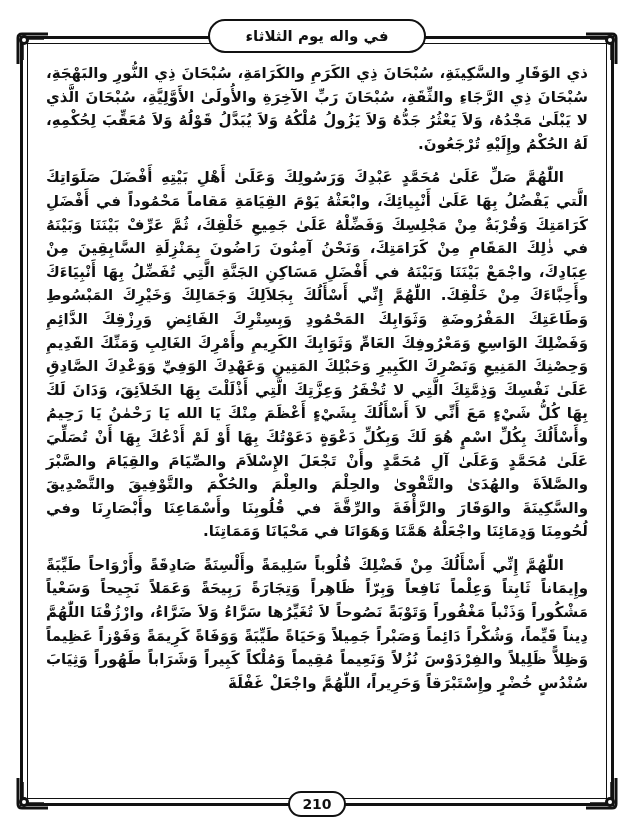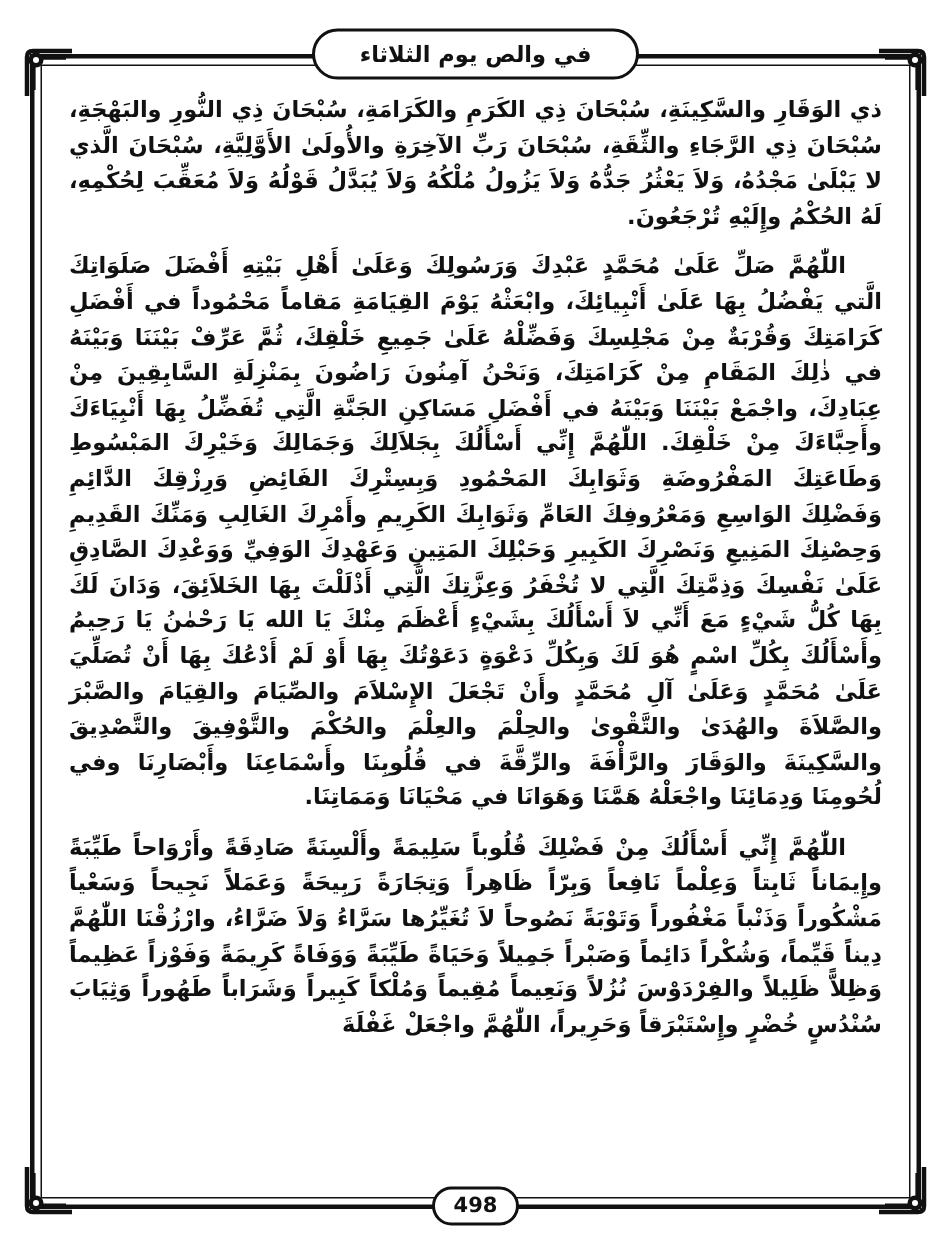--- a/index.html
+++ b/index.html
@@ -61,21 +61,21 @@
 </div>
 <div class="corner c-br">
   <svg viewBox="0 0 36 36">
       <path d="M4 34 V8 Q4 4 8 4 H34" fill="none" stroke="#111" stroke-width="3"></path>
       <path d="M9 30 V12 Q9 9 12 9 H30" fill="none" stroke="#111" stroke-width="1.5"></path>
       <circle cx="10" cy="10" r="5" fill="#111"></circle>
       <circle cx="10" cy="10" r="2" fill="#fff"></circle>
     </svg>
 </div>
 
-<div class="title-pill">في والص يوم الثلاثاء</div>
+<div class="title-pill">في واله يوم الثلاثاء</div>
 
 <div class="content">
   <p>ذي الوَقَارِ والسَّكِينَةِ، سُبْحَانَ ذِي الكَرَمِ والكَرَامَةِ، سُبْحَانَ ذِي النُّورِ والبَهْجَةِ، سُبْحَانَ ذِي الرَّجَاءِ والثِّقَةِ، سُبْحَانَ رَبِّ الآخِرَةِ والأُولَىٰ الأَوَّلِيَّةِ، سُبْحَانَ الَّذي لا يَبْلَىٰ مَجْدُهُ، وَلاَ يَعْثُرُ جَدُّهُ وَلاَ يَزُولُ مُلْكُهُ وَلاَ يُبَدَّلُ قَوْلُهُ وَلاَ مُعَقِّبَ لِحُكْمِهِ، لَهُ الحُكْمُ وإِلَيْهِ تُرْجَعُونَ.</p>
   <p class="indent">اللّٰهُمَّ صَلِّ عَلَىٰ مُحَمَّدٍ عَبْدِكَ وَرَسُولِكَ وَعَلَىٰ أَهْلِ بَيْتِهِ أَفْضَلَ صَلَوَاتِكَ الَّتي يَفْضُلُ بِهَا عَلَىٰ أَنْبِيائِكَ، وابْعَثْهُ يَوْمَ القِيَامَةِ مَقاماً مَحْمُوداً في أَفْضَلِ كَرَامَتِكَ وَقُرْبَةٌ مِنْ مَجْلِسِكَ وَفَضِّلْهُ عَلَىٰ جَمِيعِ خَلْقِكَ، ثُمَّ عَرِّفْ بَيْنَنَا وَبَيْنَهُ في ذٰلِكَ المَقَامِ مِنْ كَرَامَتِكَ، وَنَحْنُ آمِنُونَ رَاضُونَ بِمَنْزِلَةِ السَّابِقِينَ مِنْ عِبَادِكَ، واجْمَعْ بَيْنَنَا وَبَيْنَهُ في أَفْضَلِ مَسَاكِنِ الجَنَّةِ الَّتِي تُفَضِّلُ بِهَا أَنْبِيَاءَكَ وأَحِبَّاءَكَ مِنْ خَلْقِكَ. اللّٰهُمَّ إِنِّي أَسْأَلُكَ بِجَلاَلِكَ وَجَمَالِكَ وَخَيْرِكَ المَبْسُوطِ وَطَاعَتِكَ المَفْرُوضَةِ وَثَوَابِكَ المَحْمُودِ وَبِسِتْرِكَ الفَائِضِ وَرِزْقِكَ الدَّائِمِ وَفَضْلِكَ الوَاسِعِ وَمَعْرُوفِكَ العَامِّ وَثَوَابِكَ الكَرِيمِ وأَمْرِكَ الغَالِبِ وَمَنِّكَ القَدِيمِ وَحِصْنِكَ المَنِيعِ وَنَصْرِكَ الكَبِيرِ وَحَبْلِكَ المَتِينِ وَعَهْدِكَ الوَفِيِّ وَوَعْدِكَ الصَّادِقِ عَلَىٰ نَفْسِكَ وَذِمَّتِكَ الَّتِي لا تُخْفَرُ وَعِزَّتِكَ الَّتِي أَذْلَلْتَ بِهَا الخَلاَئِقَ، وَدَانَ لَكَ بِهَا كُلُّ شَيْءٍ مَعَ أَنِّي لاَ أَسْأَلُكَ بِشَيْءٍ أَعْظَمَ مِنْكَ يَا الله يَا رَحْمٰنُ يَا رَحِيمُ وأَسْأَلُكَ بِكُلِّ اسْمٍ هُوَ لَكَ وَبِكُلِّ دَعْوَةٍ دَعَوْتُكَ بِهَا أَوْ لَمْ أَدْعُكَ بِهَا أَنْ تُصَلِّيَ عَلَىٰ مُحَمَّدٍ وَعَلَىٰ آلِ مُحَمَّدٍ وأَنْ تَجْعَلَ الإِسْلاَمَ والصِّيَامَ والقِيَامَ والصَّبْرَ والصَّلاَةَ والهُدَىٰ والتَّقْوىٰ والحِلْمَ والعِلْمَ والحُكْمَ والتَّوْفِيقَ والتَّصْدِيقَ والسَّكِينَةَ والوَقَارَ والرَّأْفَةَ والرِّقَّةَ في قُلُوبِنَا وأَسْمَاعِنَا وأَبْصَارِنَا وفي لُحُومِنَا وَدِمَائِنَا واجْعَلْهُ هَمَّنَا وَهَوَانَا في مَحْيَانَا وَمَمَاتِنَا.</p>
   <p class="indent">اللّٰهُمَّ إِنِّي أَسْأَلُكَ مِنْ فَضْلِكَ قُلُوباً سَلِيمَةً وأَلْسِنَةً صَادِقَةً وأَرْوَاحاً طَيِّبَةً وإِيمَاناً ثَابِتاً وَعِلْماً نَافِعاً وَبِرّاً ظَاهِراً وَتِجَارَةً رَبِيحَةً وَعَمَلاً نَجِيحاً وَسَعْياً مَشْكُوراً وَذَنْباً مَغْفُوراً وَتَوْبَةً نَصُوحاً لاَ تُغَيِّرُها سَرَّاءُ وَلاَ ضَرَّاءُ، وارْزُقْنَا اللّٰهُمَّ دِيناً قَيِّماً، وَشُكْراً دَائِماً وَصَبْراً جَمِيلاً وَحَيَاةً طَيِّبَةً وَوَفَاةً كَرِيمَةً وَفَوْزاً عَظِيماً وَظِلاًّ ظَلِيلاً والفِرْدَوْسَ نُزُلاً وَنَعِيماً مُقِيماً وَمُلْكاً كَبِيراً وَشَرَاباً طَهُوراً وَثِيَابَ سُنْدُسٍ خُضْرٍ وإِسْتَبْرَقاً وَحَرِيراً، اللّٰهُمَّ واجْعَلْ غَفْلَةَ</p>
 </div>
 
-<div class="page-pill">498</div>
+<div class="page-pill">210</div>
 
 </body></html>

